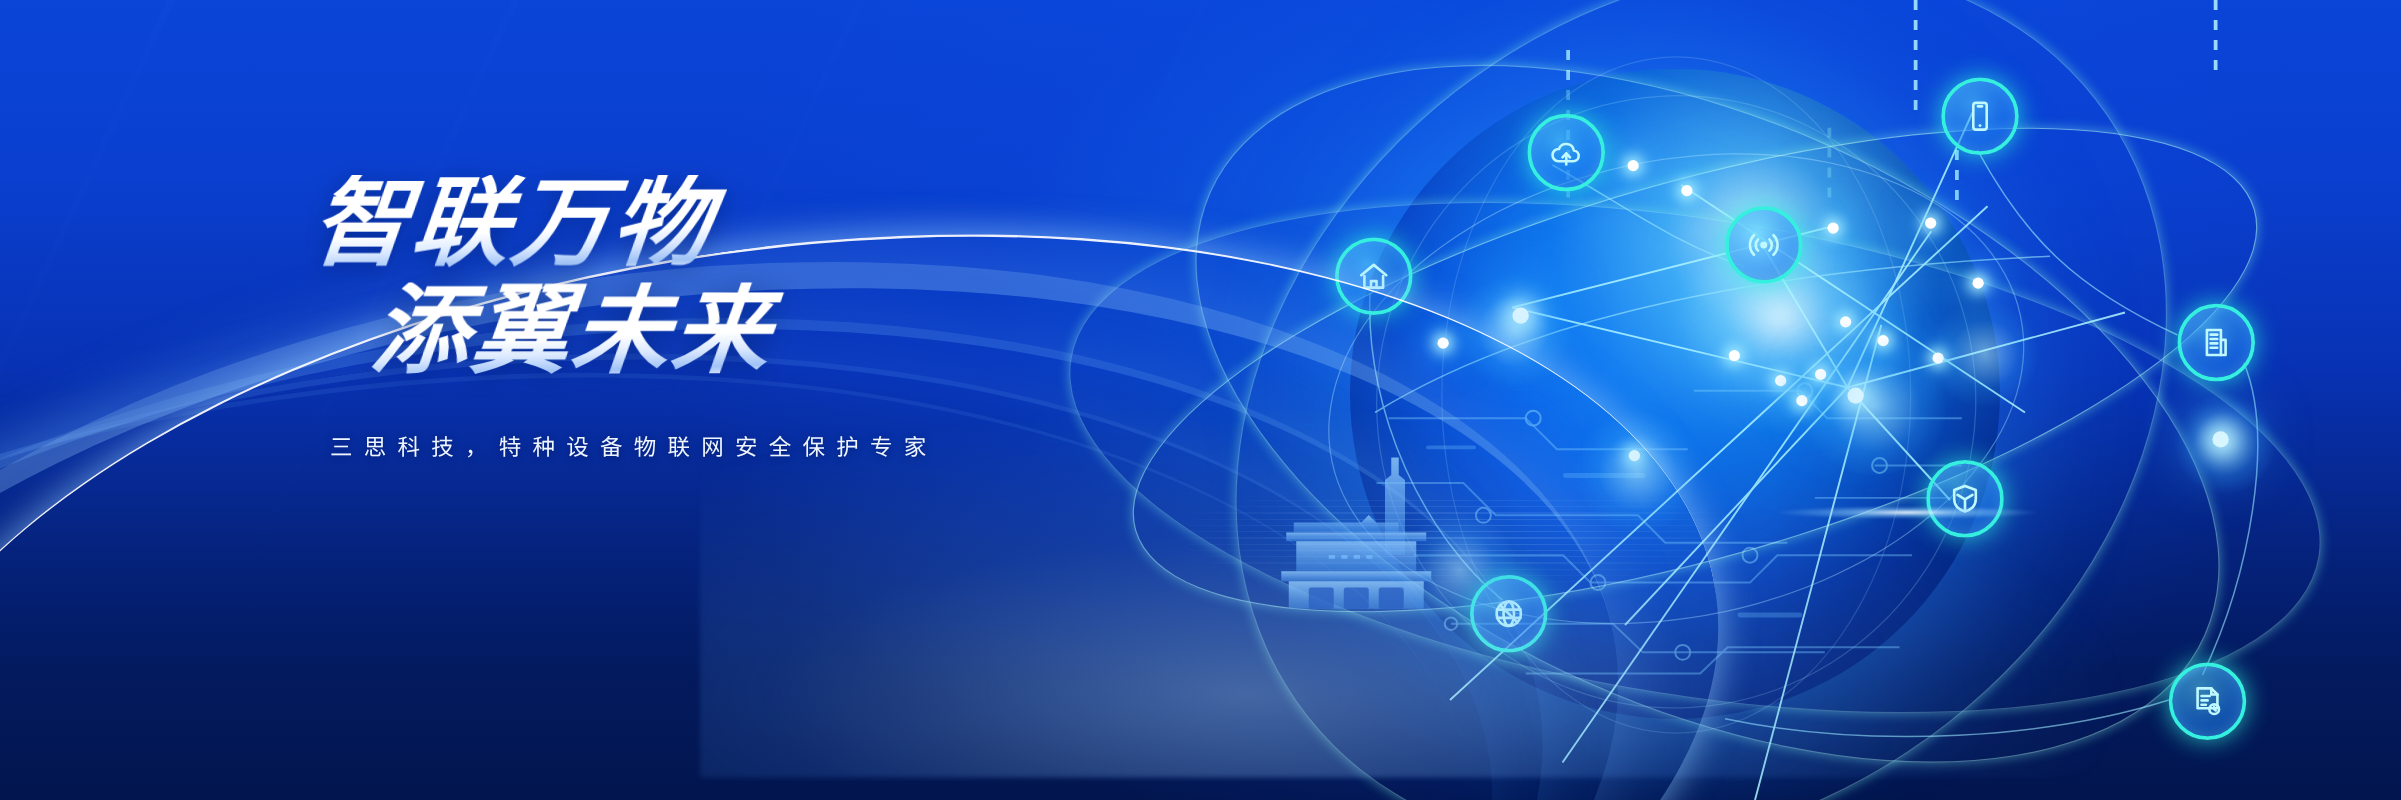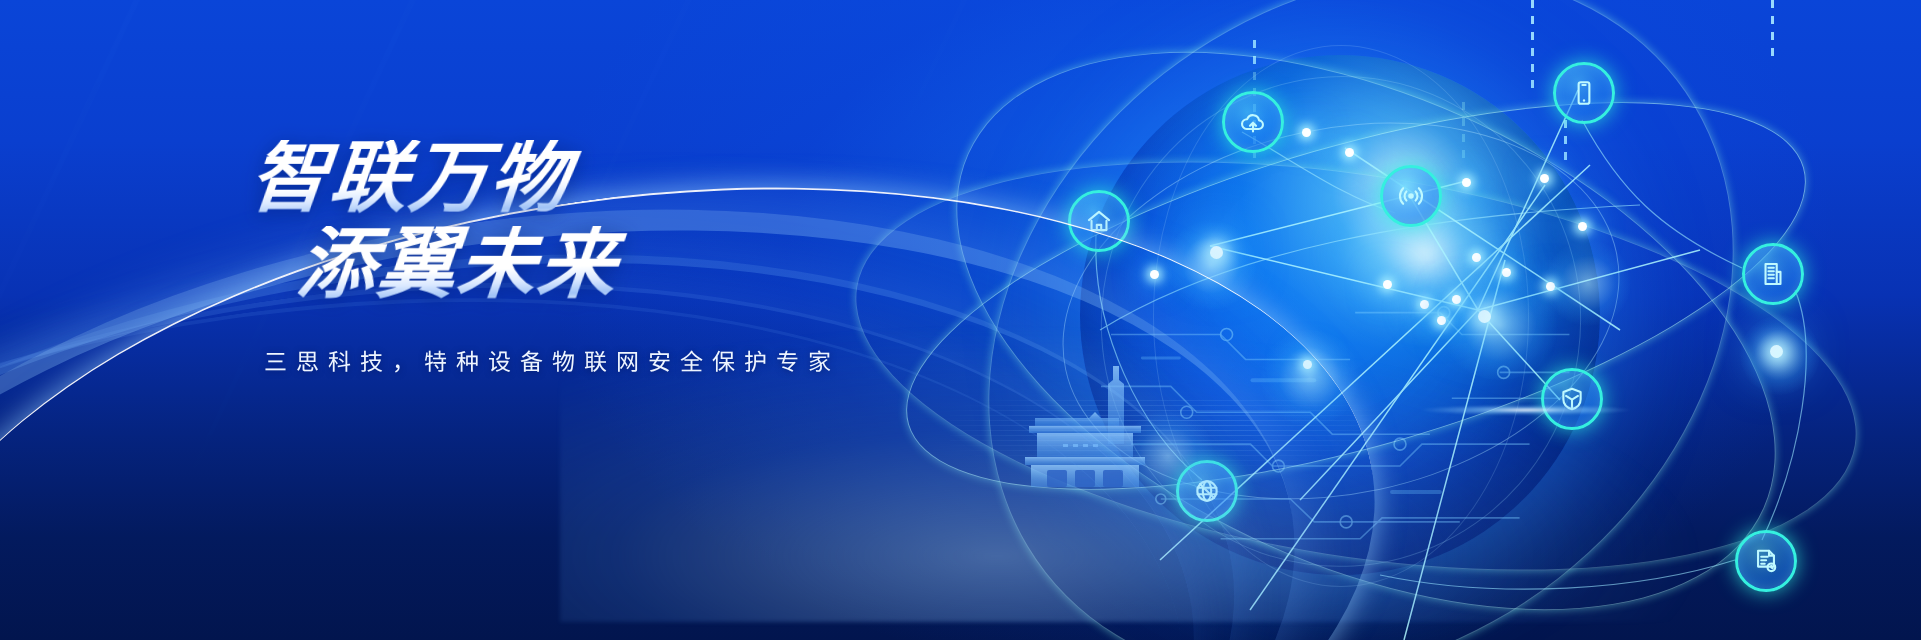--- a/index.html
+++ b/index.html
@@ -74,21 +74,21 @@
     background:linear-gradient(178deg,#ffffff 0%,#ffffff 52%,#dbe9ff 66%,#9fc2f6 80%,#ffffff 92%);
     -webkit-background-clip:text;background-clip:text;
     -webkit-text-fill-color:transparent;
     filter:drop-shadow(0 3px 10px rgba(0,25,90,.45));
     margin:0;
   }
   .hl.l2{margin-left:48px;margin-top:10px;}
   .sub{
     margin:40px 0 0 14px;
     color:#eef5ff;
-    font-size:23px;
+    font-size:18px;
     letter-spacing:9px;
     font-weight:500;
     text-shadow:0 1px 6px rgba(0,20,80,.6);
     white-space:nowrap;
   }
 
   
   .globe-wrap{position:absolute;left:1080px;top:55px;width:520px;height:520px;}
   .globe{position:absolute;inset:0;border-radius:50%;
     background:

